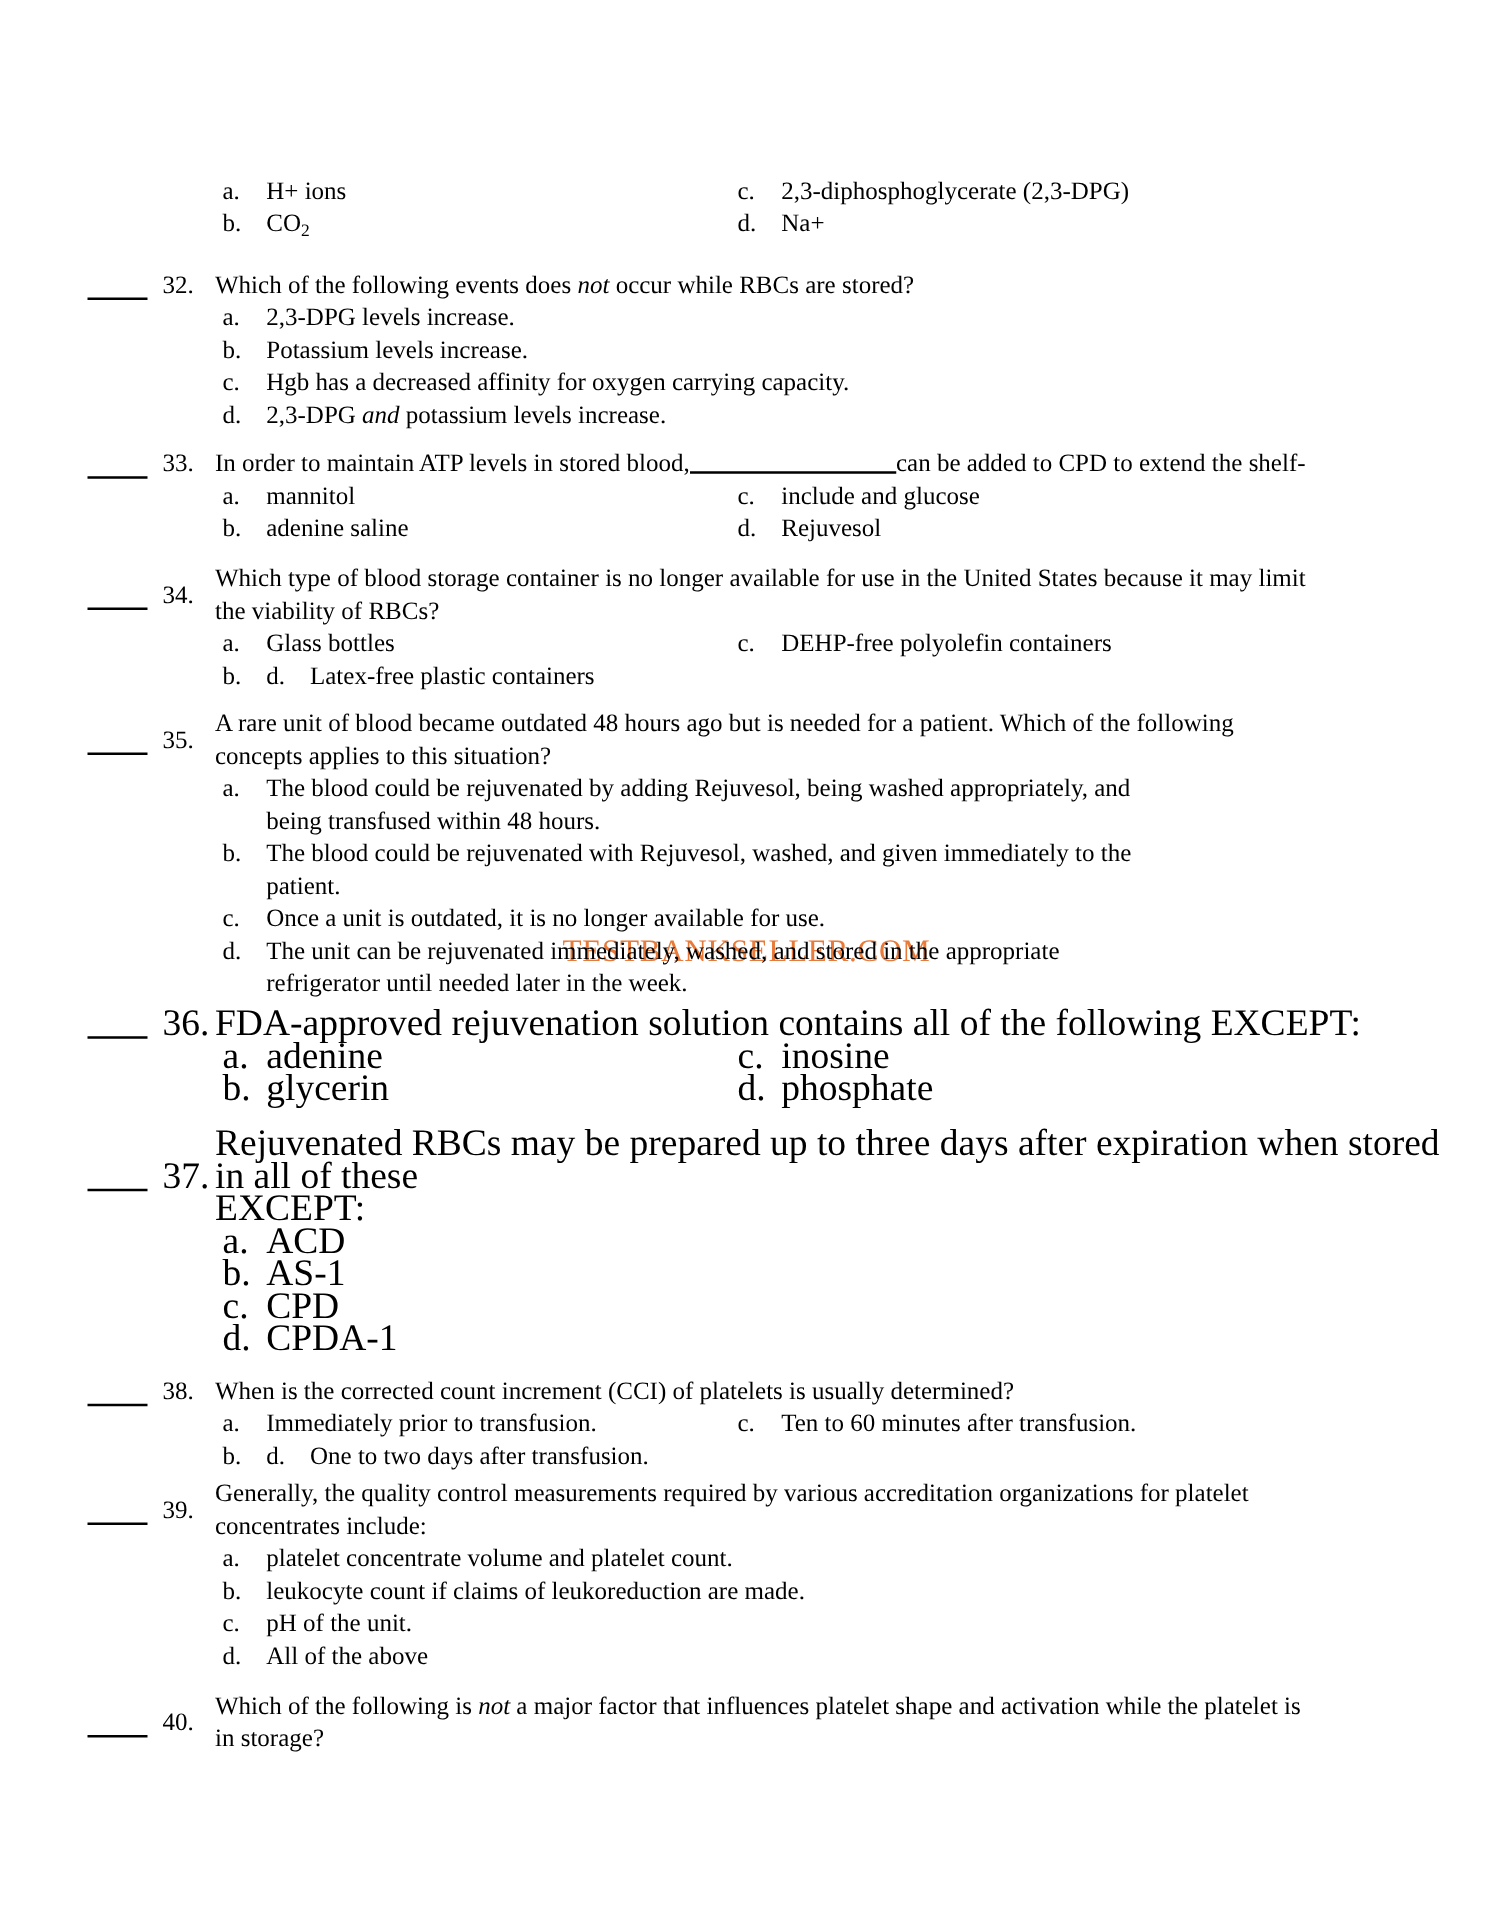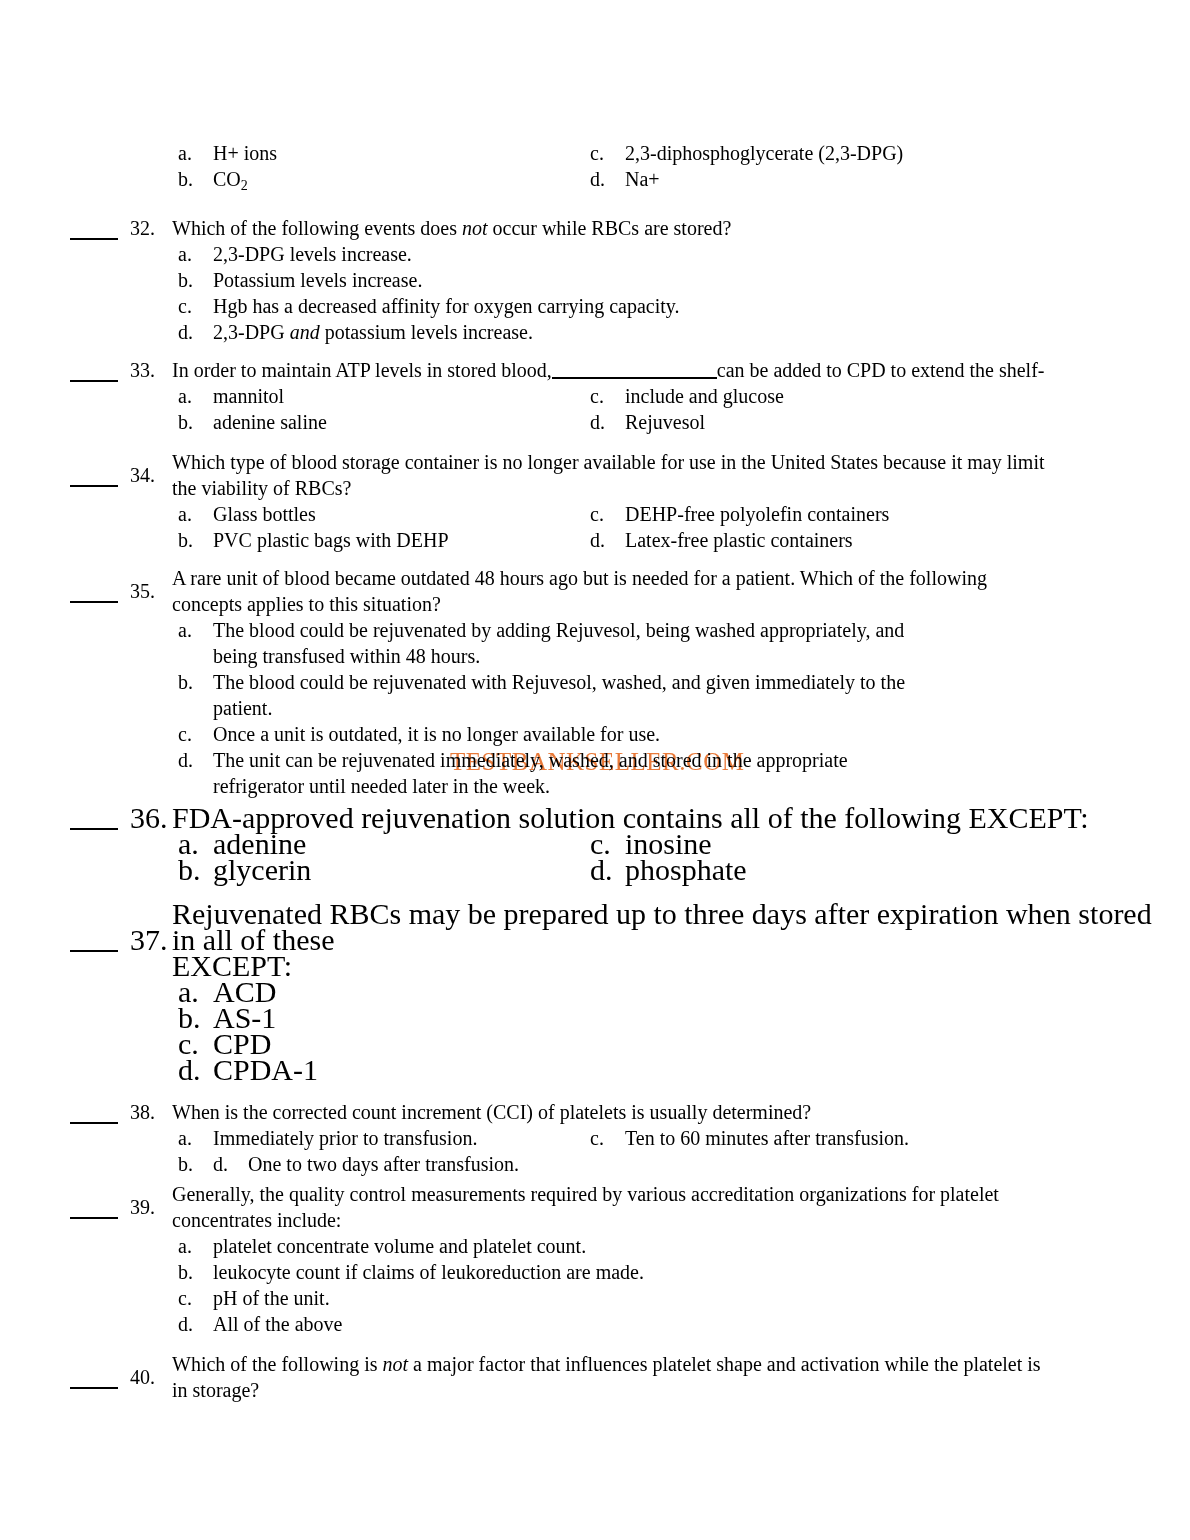--- a/index.html
+++ b/index.html
@@ -125,21 +125,20 @@
       </div>
       <div class="opts">
         <div class="orow2">
           <span class="olet">a.</span>
           <span class="ltxt">Glass bottles</span>
           <span class="olet">c.</span>
           <span class="otxt">DEHP-free polyolefin containers</span>
         </div>
         <div class="orow2">
           <span class="olet">b.</span>
-          <span class="ltxt">PVC plastic bags with DEHP</span>
           <span class="olet">d.</span>
           <span class="otxt">Latex-free plastic containers</span>
         </div>
       </div>
     </div>
 
     <div class="q m6">
       <div class="qhead">
         <span class="ansblank"></span>
         <span class="qnum">35.</span>

